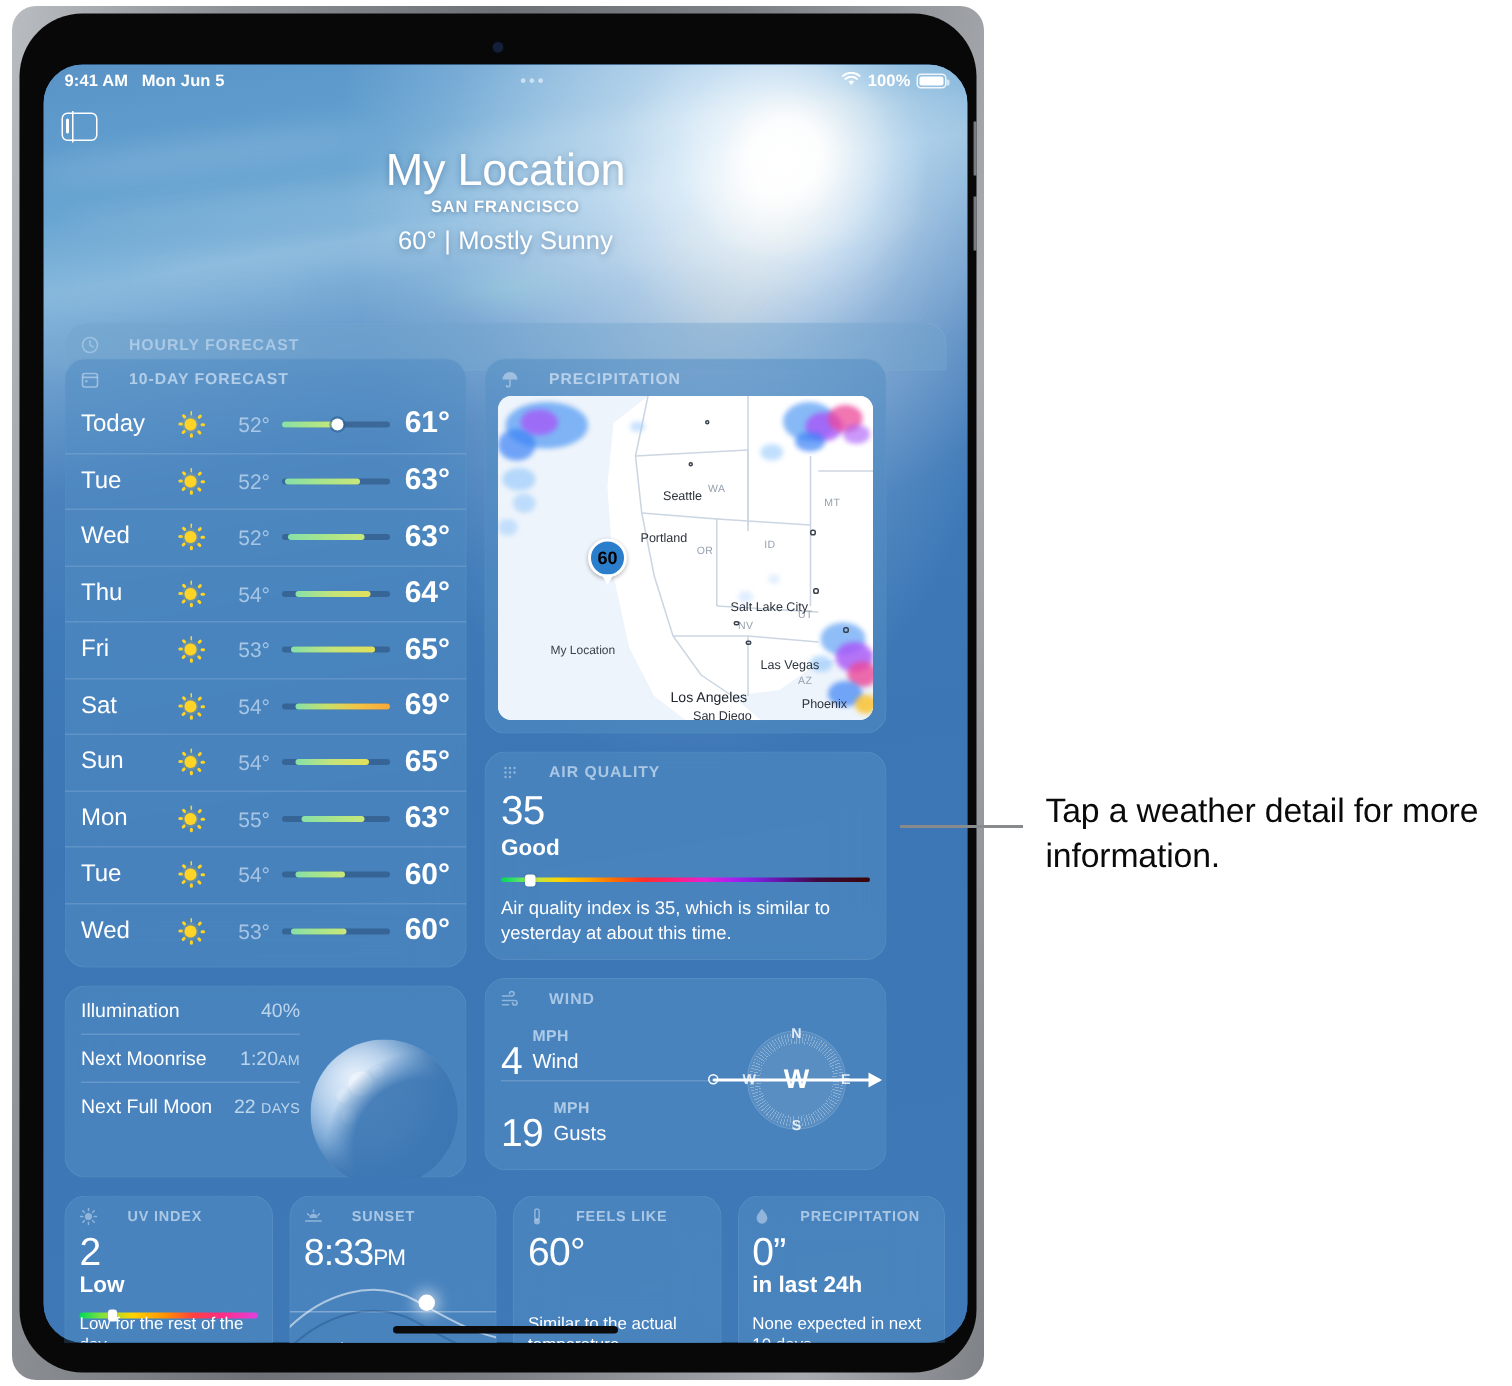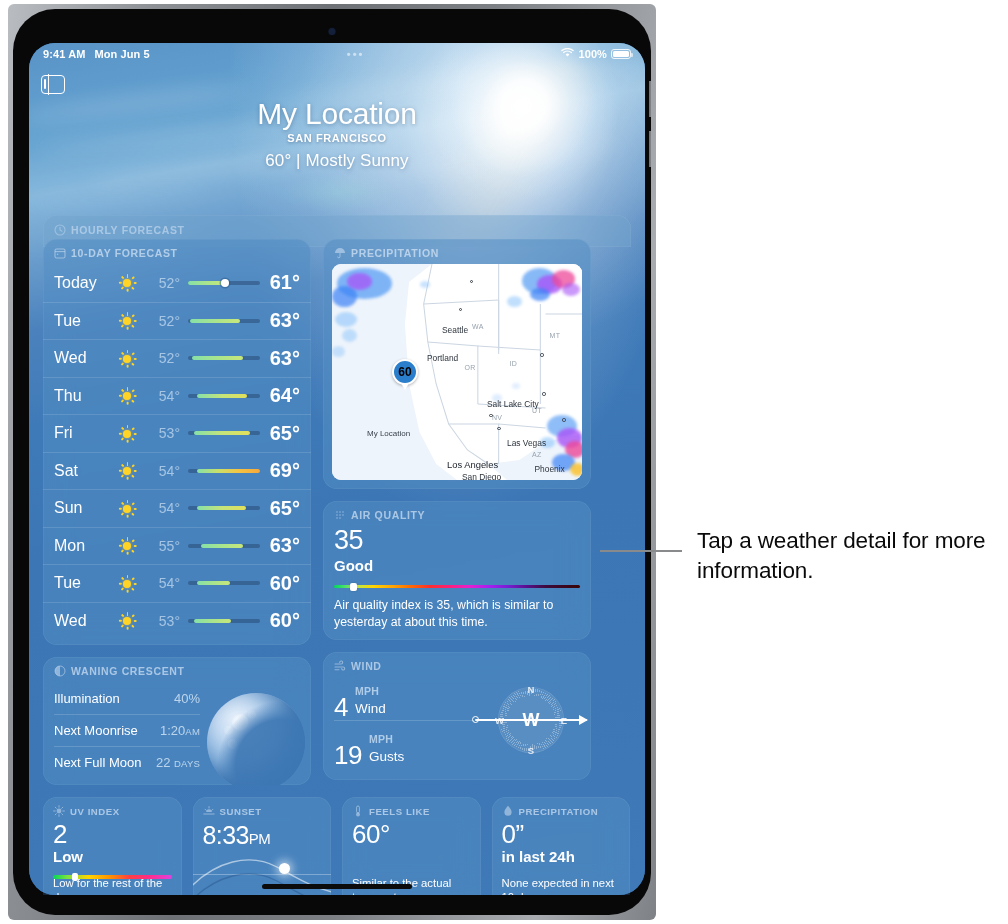--- a/index.html
+++ b/index.html
@@ -9,21 +9,21 @@
     font-family: "Liberation Sans", sans-serif;
     overflow: hidden;
     position: relative;
   }
 
   
   .device {
     position: absolute;
     left: 8px; top: 4px;
     width: 648px; height: 916px;
-    border-radius: 6px;
+    border-radius: 16px;
     background: linear-gradient(100deg,#b9bcc0 0%,#8d9095 18%,#6e7176 40%,#7c7f84 60%,#a8abb0 85%,#7e8186 100%);
     padding: 5px;
   }
   .device-inner {
     width: 100%; height: 100%;
     border-radius: 42px;
     background: #080808;
     padding: 18px 16px 16px 16px;
     position: relative;
     overflow: hidden;
@@ -140,21 +140,21 @@
   .grid { position:absolute; left:14px; top:172px; width:588px; }
   .card {
     background: rgba(82,142,196,0.52);
     border-radius: 14px;
     backdrop-filter: blur(14px);
     -webkit-backdrop-filter: blur(14px);
     box-shadow: inset 0 0 0 .5px rgba(255,255,255,.10);
     overflow: hidden;
   }
   .card-title {
-    display:flex; align-items:center; gap:5px;
+    display:flex; align-items:center; gap:20px;
     color: rgba(230,240,252,0.62);
     font-size: 10.5px; font-weight: bold; letter-spacing: .65px;
     padding: 8px 11px 5px 11px;
     text-transform: uppercase;
   }
   .ic { width:12px;height:12px;display:inline-block;flex:none; opacity:.75;}
 
   
   .hourly {
     position:absolute; left:0; top:0; width:100%; height:32px;
@@ -603,29 +603,20 @@
         <span class="bar-track"></span>
         <span class="bar-fill" style="left:8%;width:52%;background:linear-gradient(90deg,#86e0a8,#a8e58c,#c9e77a)"></span>
 
      </span>
      <span class="d-hi">60°</span>
                   </div>
                 </div>
             </div>
 
             <div class="card moon-card" style="margin-top:12px;">
-              <div class="card-title">
-                <span class="ic">
-                  <svg width="12" height="12" viewBox="0 0 12 12">
-                      <circle cx="6" cy="6" r="5" stroke="currentColor" stroke-width="1" fill="none"></circle>
-                      <path d="M6 1a5 5 0 0 0 0 10z" fill="currentColor"></path>
-                    </svg>
-                </span>
-                <span>WANING CRESCENT</span>
-              </div>
               <div class="moon-rows" id="moon-rows">
                   <div class="moon-row">
                     <span>Illumination</span>
     <span class="v">40%<small></small></span>
                   </div>
                   <div class="moon-row">
                     <span>Next Moonrise</span>
     <span class="v">1:20<small>AM</small></span>
                   </div>
                   <div class="moon-row">

